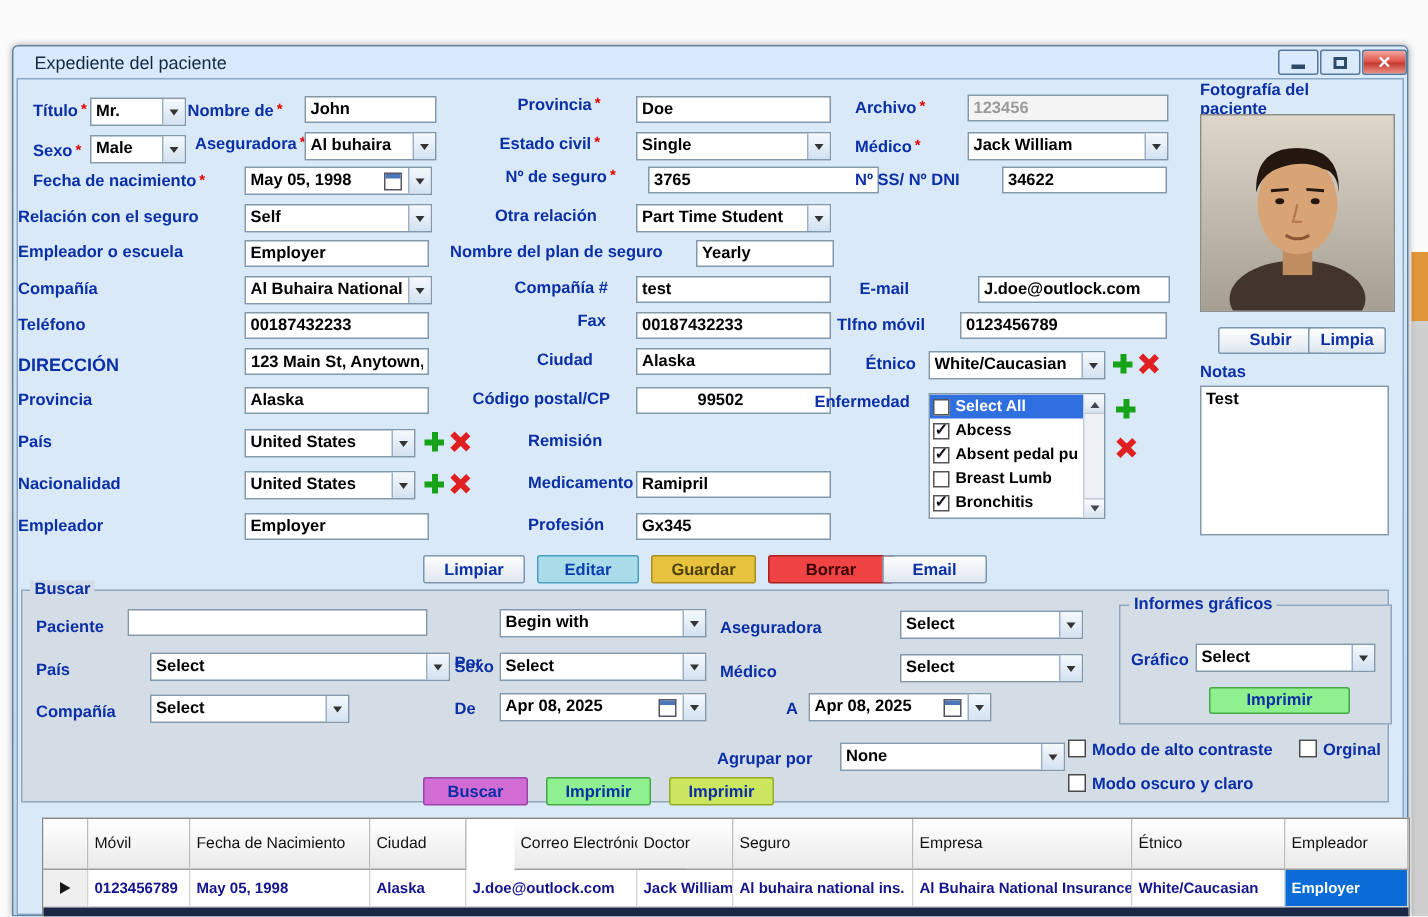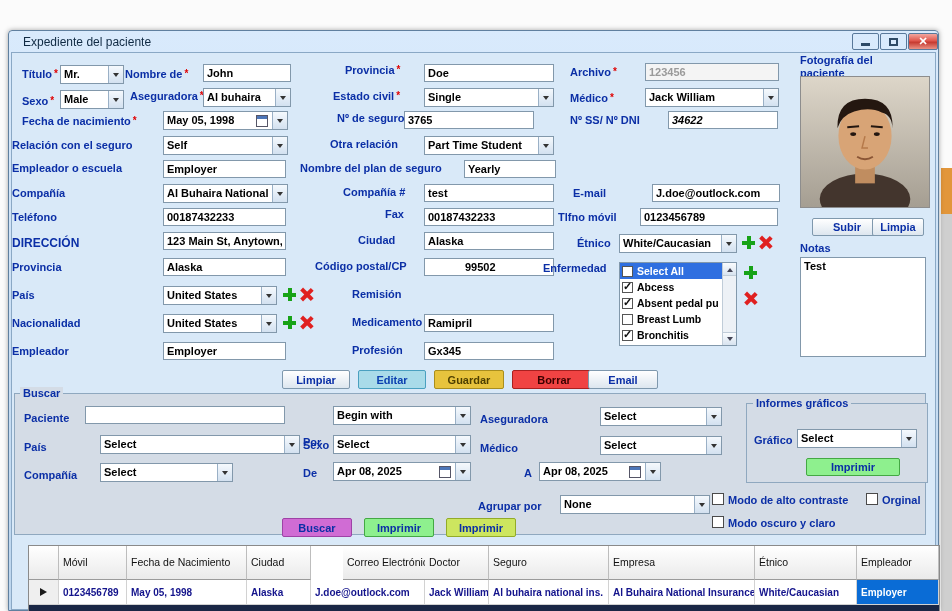--- a/index.html
+++ b/index.html
@@ -176,24 +176,24 @@
   <div class="lbl" style="left:22px;top:115px;"><span>Fecha de nacimiento</span><span class="req">*</span></div>
   <div class="combo date" style="left:163px;top:111px;width:125px;">
     <span class="combo-val">May 05, 1998</span>
     <span class="cal-icon"></span>
     <span class="dd-btn">
         <i class="dd-arrow"></i>
       </span>
   </div>
 
   <div class="lbl" style="left:337px;top:112px;"><span>Nº de seguro</span><span class="req">*</span></div>
-  <input class="txt" style="left: 404px; top: 111px; width: 130px;" value="3765">
+  <input class="txt" style="left: 432px; top: 111px; width: 154px;" value="3765">
 
   <div class="lbl" style="left:570px;top:114px;">Nº SS/ Nº DNI</div>
-  <input class="txt" style="left: 668px; top: 111px; width: 110px; font-style: italic;" value="34622">
+  <input class="txt" style="left: 668px; top: 111px; width: 110px;" value="34622">
 
   <div class="lbl" style="left:12px;top:139px;">Relación con el seguro</div>
   <div class="combo" style="left:163px;top:136px;width:125px;">
     <span class="combo-val">Self</span>
     <span class="dd-btn">
         <i class="dd-arrow"></i>
       </span>
   </div>
 
   <div class="lbl" style="left:330px;top:138px;">Otra relación</div>

